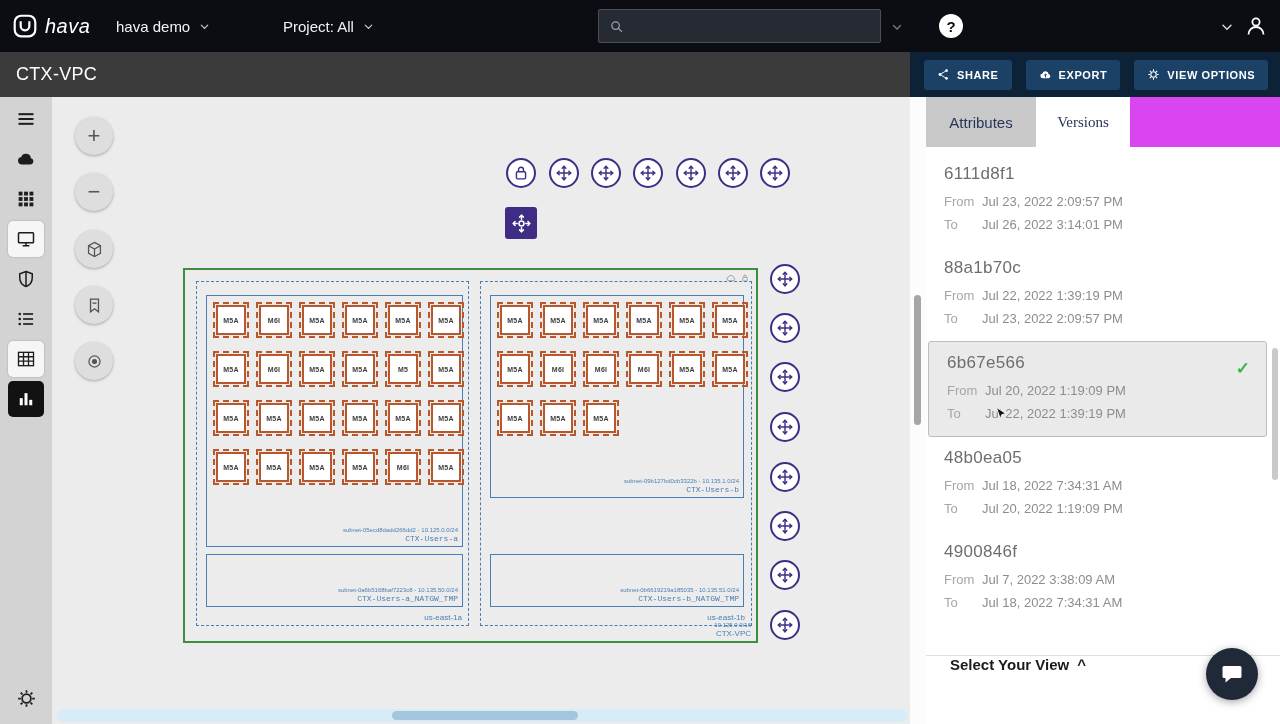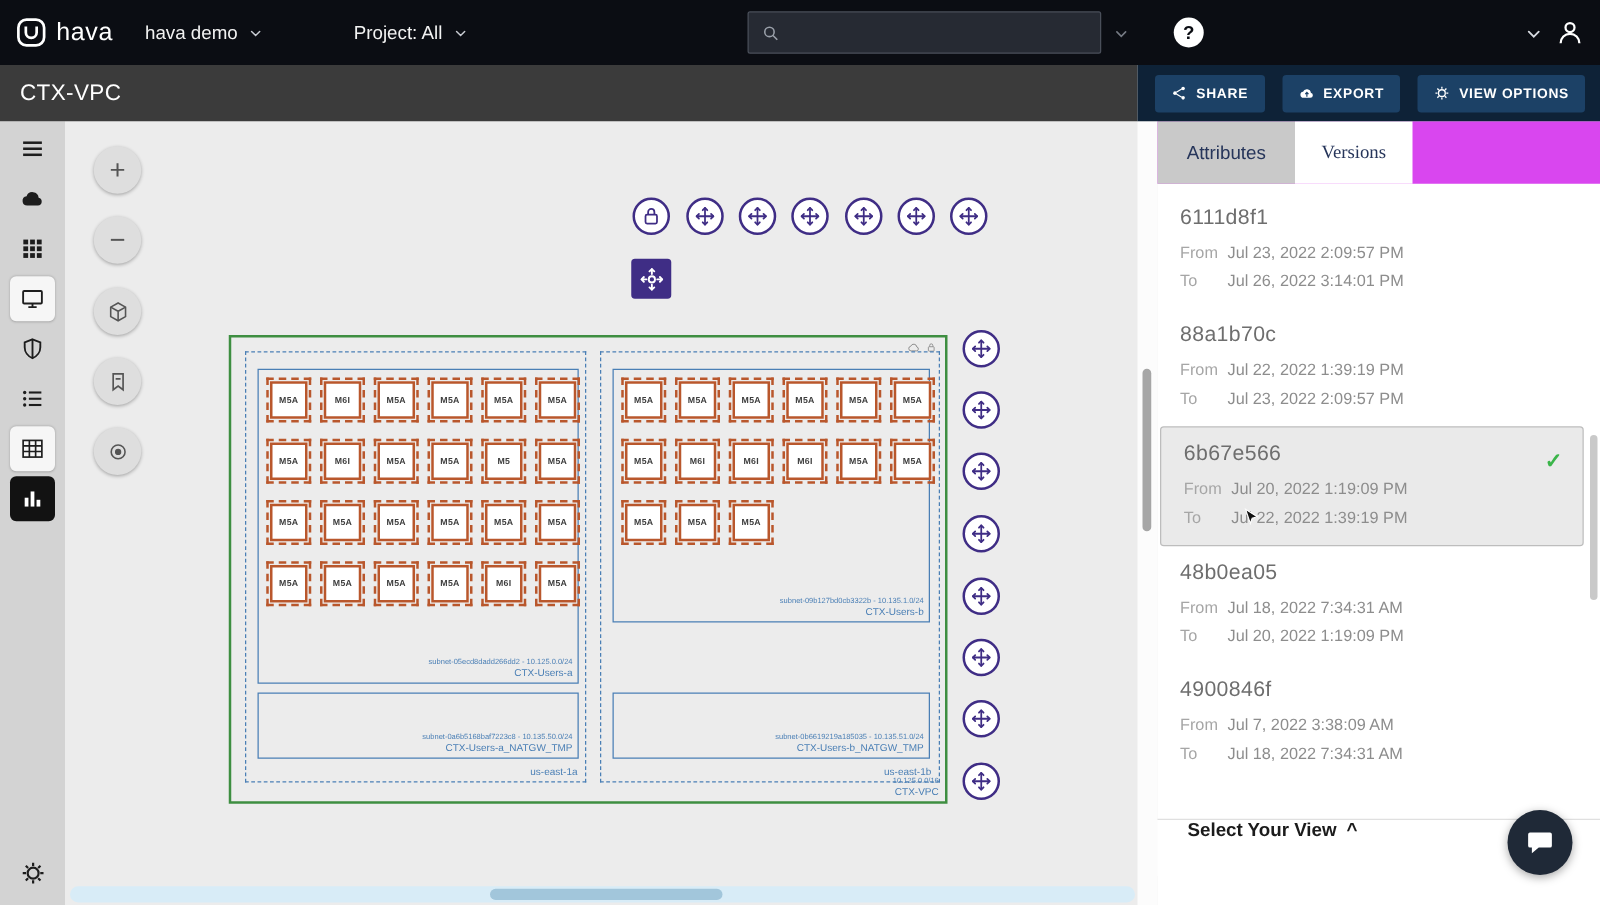--- a/index.html
+++ b/index.html
@@ -7,21 +7,21 @@
     font-family: "Liberation Sans", sans-serif; }
   #app { position: relative; width: 1280px; height: 724px; overflow: hidden; }
 
   svg.ic { display:block; }
   .u use { color: inherit; }
 
   
   .topbar { position:absolute; left:0; top:0; width:1280px; height:52px; background:#0b0d13; color:#fff; z-index:30; }
   .logo { position:absolute; left:12px; top:0; height:52px; display:flex; align-items:center; gap:7px; color:#fff; }
   .logo svg { width:26px; height:26px; color:#fff; }
-  .logo span { font-size:20px; font-weight:500; letter-spacing:.5px; }
+  .logo span { font-size:20px; font-weight:500; letter-spacing:.5px;font-style:italic; }
   .nav-dd { position:absolute; top:0; height:52px; display:flex; align-items:center; gap:8px; font-size:15px; color:#f2f2f2; cursor:pointer; }
   .nav-dd svg { width:13px; height:13px; color:#c7cad1; }
   #dd-workspace { left:116px; }
   #dd-project { left:283px; }
   .search { position:absolute; left:598px; top:9px; width:283px; height:34px; background:#262a33; border:1px solid #4a4f5a; border-radius:2px; display:flex; align-items:center; padding-left:10px; }
   .search svg { width:15px; height:15px; color:#9aa0aa; }
   .search input { flex:1; background:transparent; border:none; outline:none; color:#e7e7e7; font-size:14px; padding:0 8px; font-family:"Liberation Sans",sans-serif; }
   .search-caret { position:absolute; left:890px; top:20px; width:14px; height:14px; color:#767b84; }
   .help { position:absolute; left:939px; top:14px; width:24px; height:24px; border-radius:50%; background:#fff; color:#0b0d13; font-weight:bold; font-size:15px; display:flex; align-items:center; justify-content:center; cursor:pointer; }
   .nb-chev { position:absolute; left:1219px; top:19px; width:16px; height:16px; color:#d7dae0; cursor:pointer; }
@@ -61,21 +61,21 @@
   .subnet { position:absolute; border:1px solid var(--subnet-blue,#4a7fb5); background:transparent; }
   .sn-a  { left:9px; top:13px; width:257px; height:252px; }
   .sn-an { left:9px; top:272px; width:257px; height:53px; }
   .sn-b  { left:9px; top:13px; width:254px; height:203px; }
   .sn-bn { left:9px; top:272px; width:254px; height:53px; }
   .chip-grid { position:absolute; left:9px; top:9px; display:grid; grid-template-columns:repeat(6,30px); column-gap:13px; row-gap:19px; }
   .chip { width:30px; height:30px; background:#fff; border:2px solid var(--chip-orange,#b9572c); outline:2px dashed var(--chip-orange,#b9572c); outline-offset:1px; display:flex; align-items:center; justify-content:center; cursor:pointer; }
   .chip span { font-size:7px; font-weight:bold; color:#3d3d3d; letter-spacing:.2px; }
   .sublab { position:absolute; right:4px; bottom:2px; text-align:right; color:var(--subnet-blue,#4a7fb5); line-height:1.25; }
   .sublab .sid { font-size:6px; display:block; }
-  .sublab .sname { font-size:8px; display:block; }
+  .sublab .sname { font-size:8px; display:block;font-family:Liberation Mono, monospace; }
   .azlab { position:absolute; right:6px; bottom:3px; font-size:8px; color:var(--subnet-blue,#4a7fb5); }
   .vpclab { position:absolute; right:5px; bottom:2px; text-align:right; color:var(--subnet-blue,#4a7fb5); line-height:1.25; }
   .vpclab .sid { font-size:6px; display:block; }
   .vpclab .sname { font-size:8px; display:block; }
 
   
   .vscroll { position:absolute; left:910px; top:97px; width:16px; height:627px; background:#fcfcfc; z-index:16; }
   .vscroll .thumb { position:absolute; left:4px; top:198px; width:7px; height:130px; background:#a6a6a6; border-radius:4px; }
   .hscroll { position:absolute; left:56px; top:709px; width:852px; height:13px; background:#d8ecf7; border-radius:7px; z-index:25; }
   .hscroll .thumb { position:absolute; left:336px; top:2px; width:186px; height:9px; background:var(--scroll-blue,#a2c6db); border-radius:5px; }

